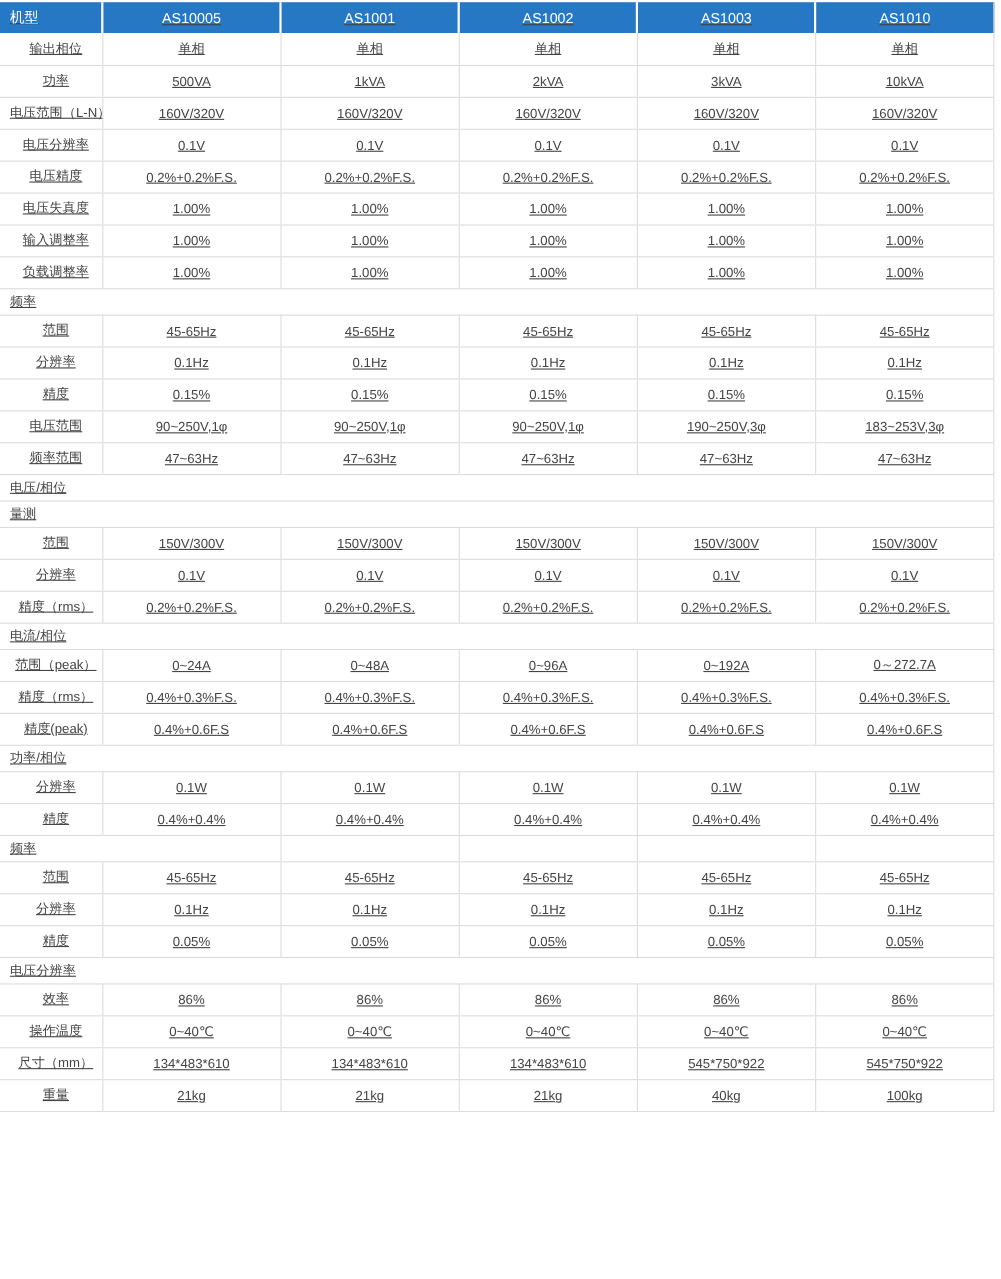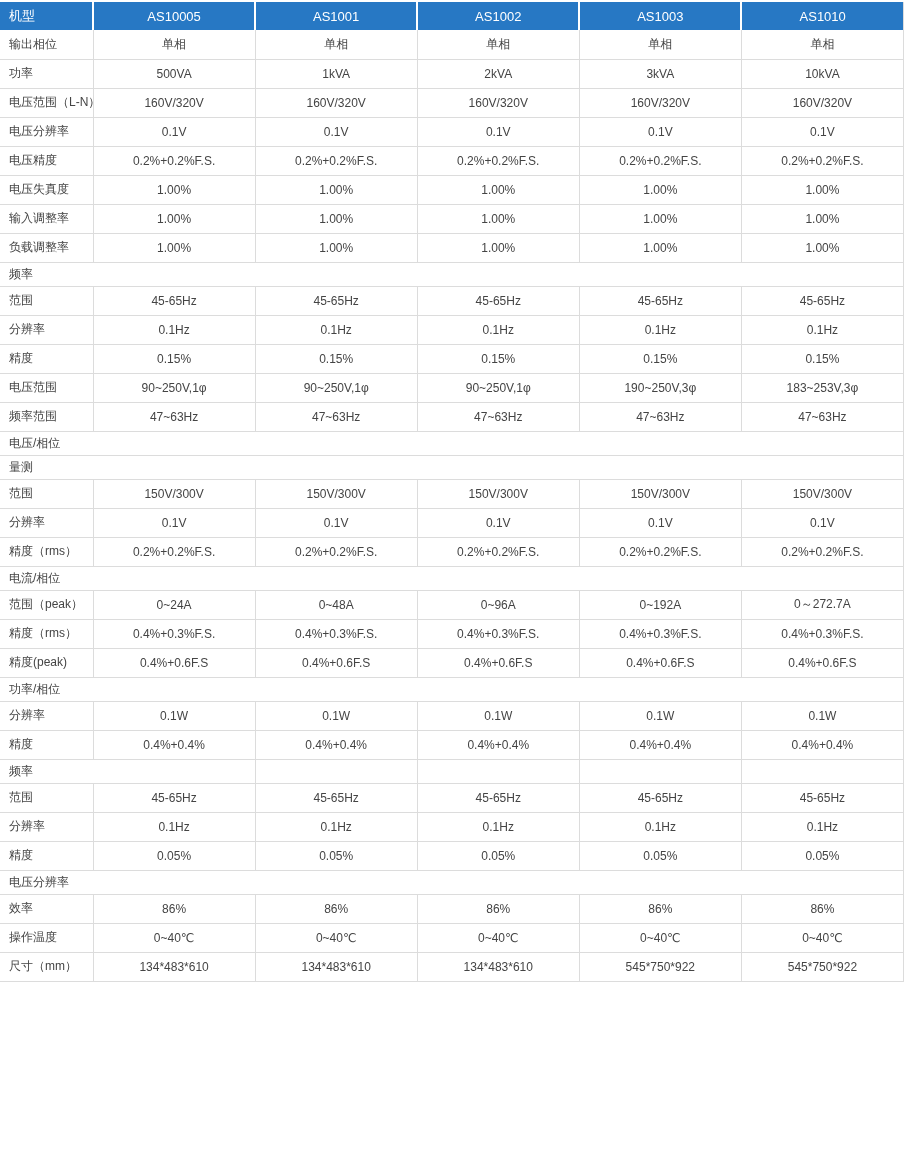--- a/index.html
+++ b/index.html
@@ -13,20 +13,21 @@
   .page {
     padding-top: 2px;
     width: 910px;
   }
   table.spec {
     border-collapse: collapse;
     table-layout: fixed;
     width: 904px;
     color: var(--text, #444444);
     border-right: 1px solid var(--border, #dcdcdc);
+    text-decoration: underline;
   }
   col.c-label { width: 93px; }
   col.c-model { width: 162px; }
 
   
   thead th {
     background: var(--header-bg, #2778c4);
     color: var(--header-text, #ffffff);
     font-weight: normal;
     font-size: 13px;
@@ -49,21 +50,21 @@
     padding: 0;
     overflow: hidden;
     white-space: nowrap;
   }
   tr.data-row td { height: 29px; }
   tr.data-row td.value-cell {
     text-align: center;
     border-left: 1px solid var(--border, #dcdcdc);
   }
   td.label-cell {
-    text-align: left;
+    text-align: center;
     padding-left: 9px;
   }
   tr.section-row td {
     height: 24px;
     text-align: left;
   }
   tr.section-row td.vcell {
     border-left: 1px solid var(--border, #dcdcdc);
   }
 </style>
@@ -327,15 +328,23 @@
           <td class="value-cell">0~40℃</td>
         </tr>
         <tr class="data-row">
           <td class="label-cell">尺寸（mm）</td>
           <td class="value-cell">134*483*610</td>
           <td class="value-cell">134*483*610</td>
           <td class="value-cell">134*483*610</td>
           <td class="value-cell">545*750*922</td>
           <td class="value-cell">545*750*922</td>
         </tr>
+        <tr class="data-row">
+          <td class="label-cell">重量</td>
+          <td class="value-cell">21kg</td>
+          <td class="value-cell">21kg</td>
+          <td class="value-cell">21kg</td>
+          <td class="value-cell">40kg</td>
+          <td class="value-cell">100kg</td>
+        </tr>
       </tbody>
   </table>
 </div>
 
 </body></html>

